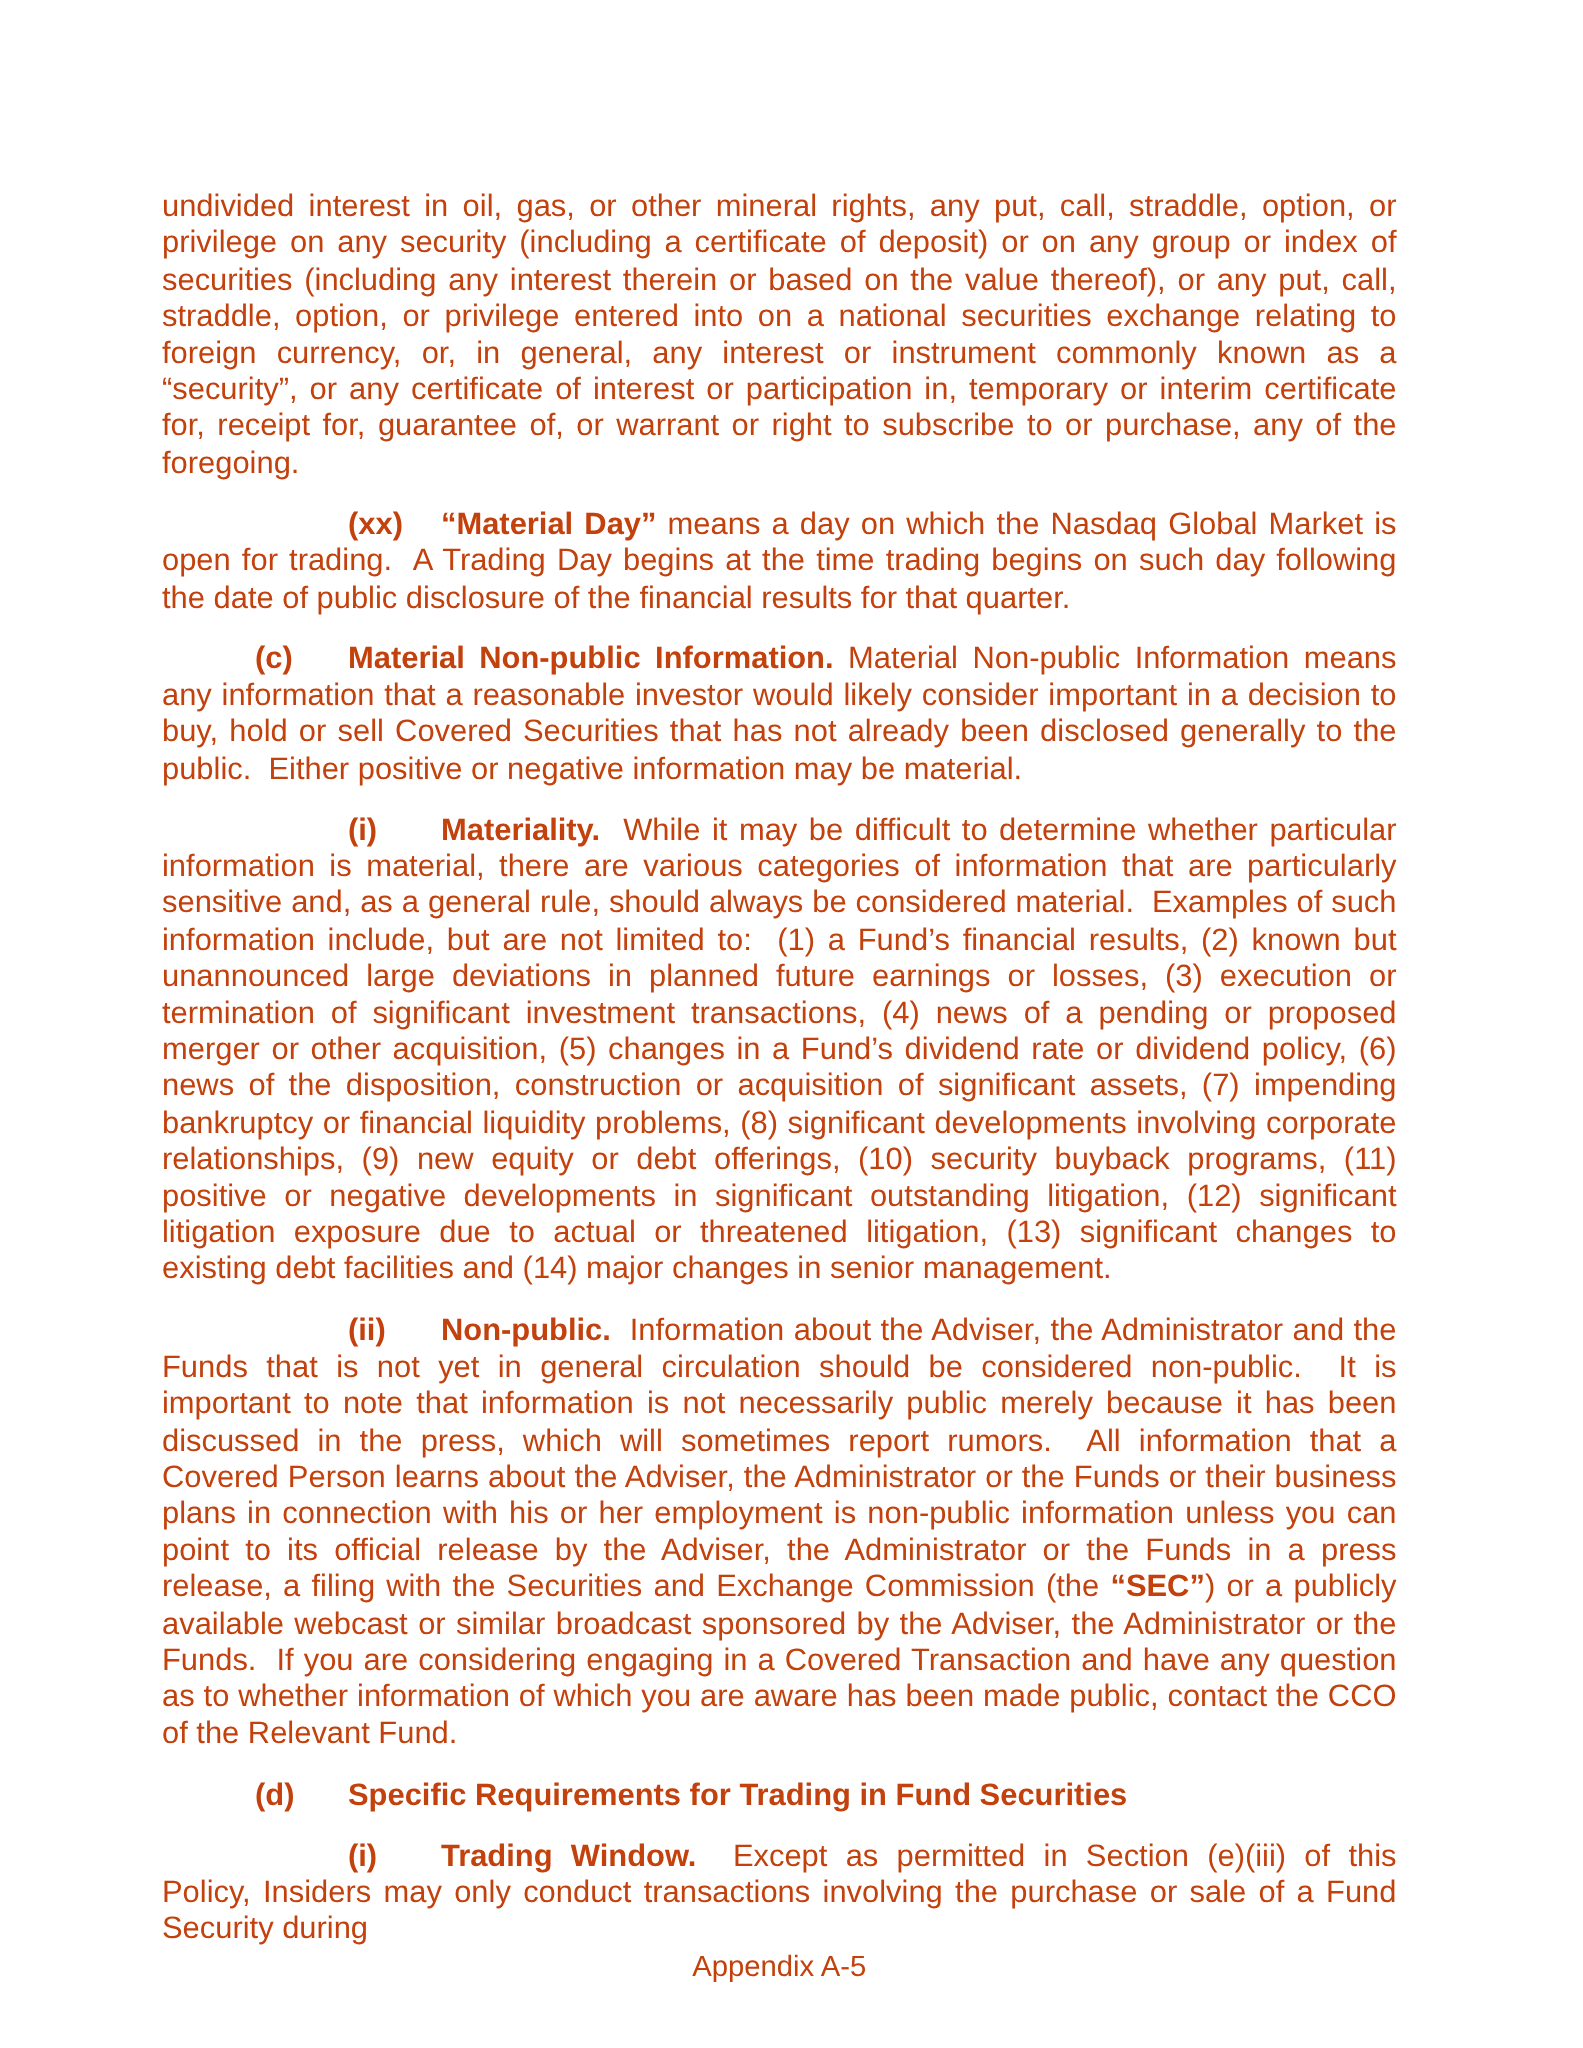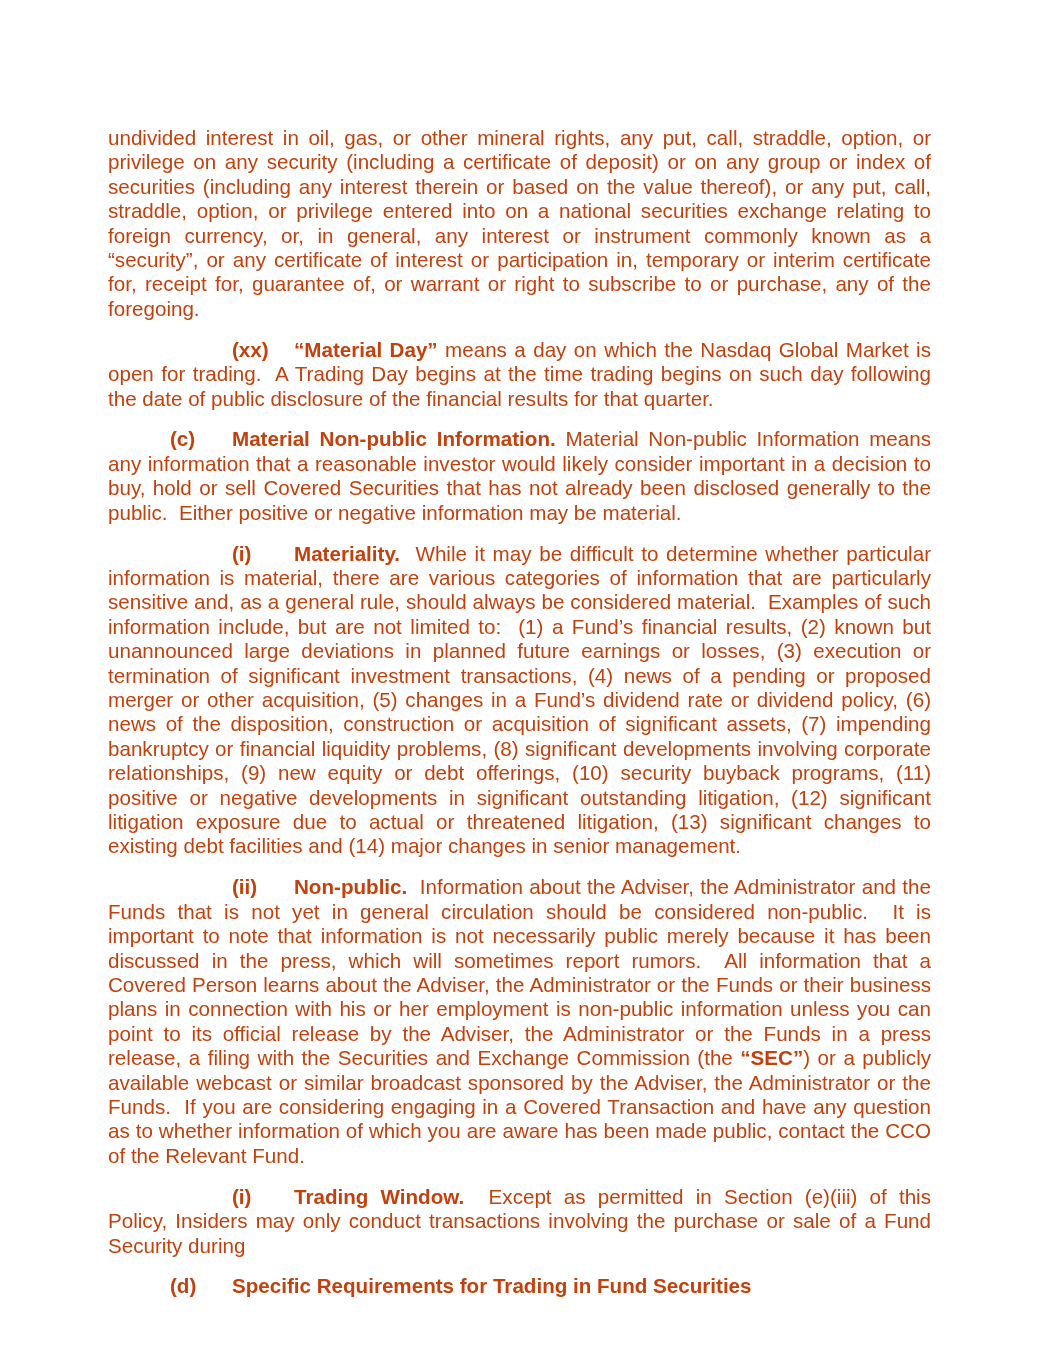--- a/index.html
+++ b/index.html
@@ -47,18 +47,19 @@
   <p class="para"><span>undivided interest in oil, gas, or other mineral rights, any put, call, straddle, option, or privilege on any security (including a certificate of deposit) or on any group or index of securities (including any interest therein or based on the value thereof), or any put, call, straddle, option, or privilege entered into on a national securities exchange relating to foreign currency, or, in general, any interest or instrument commonly known as a “security”, or any certificate of interest or participation in, temporary or interim certificate for, receipt for, guarantee of, or warrant or right to subscribe to or purchase, any of the foregoing.</span></p>
 
   <p class="para indent-sub"><span class="label">(xx)</span><b>“Material Day”</b><span> means a day on which the Nasdaq Global Market is open for trading.  A Trading Day begins at the time trading begins on such day following the date of public disclosure of the financial results for that quarter.</span></p>
 
   <p class="para indent-head"><span class="label">(c)</span><b>Material Non-public Information.</b><span> Material Non-public Information means any information that a reasonable investor would likely consider important in a decision to buy, hold or sell Covered Securities that has not already been disclosed generally to the public.  Either positive or negative information may be material.</span></p>
 
   <p class="para indent-sub"><span class="label">(i)</span><b>Materiality.</b><span>  While it may be difficult to determine whether particular information is material, there are various categories of information that are particularly sensitive and, as a general rule, should always be considered material.  Examples of such information include, but are not limited to:  (1) a Fund’s financial results, (2) known but unannounced large deviations in planned future earnings or losses, (3) execution or termination of significant investment transactions, (4) news of a pending or proposed merger or other acquisition, (5) changes in a Fund’s dividend rate or dividend policy, (6) news of the disposition, construction or acquisition of significant assets, (7) impending bankruptcy or financial liquidity problems, (8) significant developments involving corporate relationships, (9) new equity or debt offerings, (10) security buyback programs, (11) positive or negative developments in significant outstanding litigation, (12) significant litigation exposure due to actual or threatened litigation, (13) significant changes to existing debt facilities and (14) major changes in senior management.</span></p>
 
   <p class="para indent-sub"><span class="label">(ii)</span><b>Non-public.</b><span>  Information about the Adviser, the Administrator and the Funds that is not yet in general circulation should be considered non-public.  It is important to note that information is not necessarily public merely because it has been discussed in the press, which will sometimes report rumors.  All information that a Covered Person learns about the Adviser, the Administrator or the Funds or their business plans in connection with his or her employment is non-public information unless you can point to its official release by the Adviser, the Administrator or the Funds in a press release, a filing with the Securities and Exchange Commission (the </span><b>“SEC”</b><span>) or a publicly available webcast or similar broadcast sponsored by the Adviser, the Administrator or the Funds.  If you are considering engaging in a Covered Transaction and have any question as to whether information of which you are aware has been made public, contact the CCO of the Relevant Fund.</span></p>
 
+  <p class="para indent-head"><span class="label">(d)</span><b>Specific Requirements for Trading in Fund Securities</b></p>
+
   <p class="para indent-sub"><span class="label">(i)</span><b>Trading Window.</b><span>  Except as permitted in Section (e)(iii) of this Policy, Insiders may only conduct transactions involving the purchase or sale of a Fund Security during</span></p>
 
-  <p class="para indent-head"><span class="label">(d)</span><b>Specific Requirements for Trading in Fund Securities</b></p>
-
+  <div class="footer">Appendix A-5</div>
 
 </div>
 
 </body></html>

